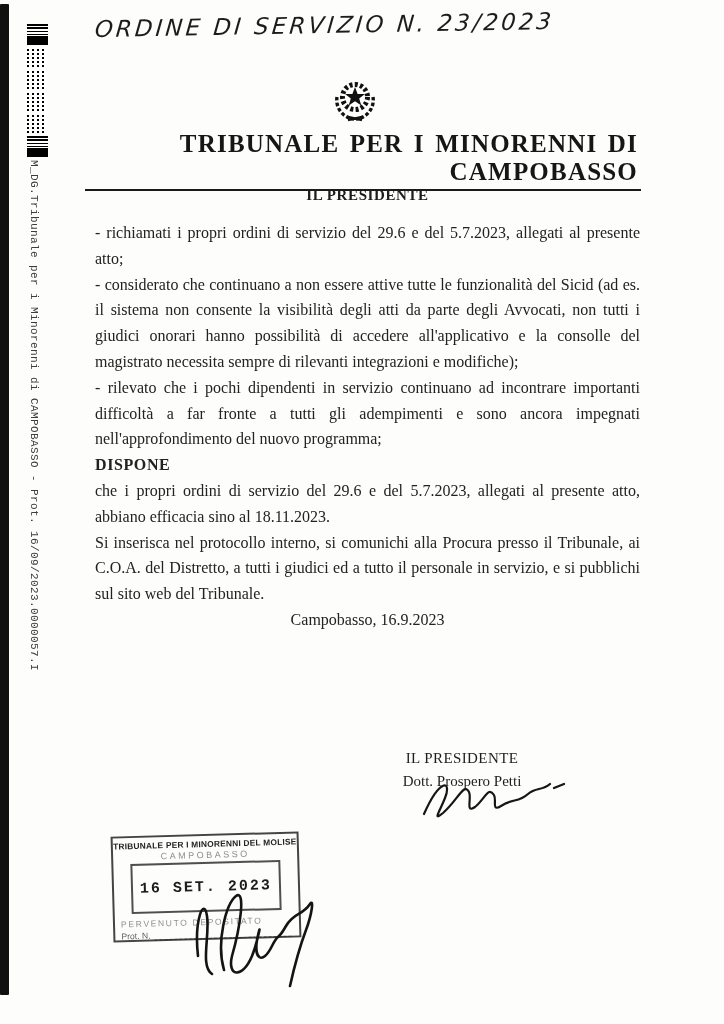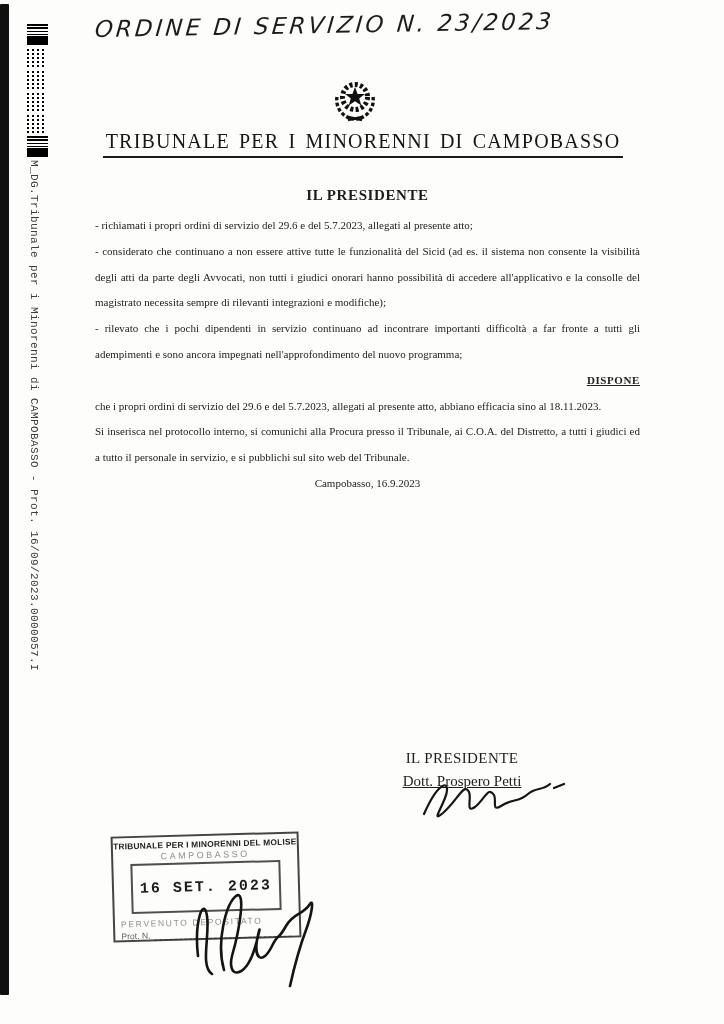--- a/index.html
+++ b/index.html
@@ -32,40 +32,40 @@
     font-family:"DejaVu Sans", sans-serif;font-style:italic;
     font-size:23px;color:#1c1c1c;letter-spacing:3px;
     transform:rotate(-1deg) skewX(-6deg);transform-origin:left top;
     white-space:nowrap;
   }
   
   .emblem{position:absolute;left:331px;top:76px;width:48px;height:52px;}
   
   .doc-title{position:absolute;left:85px;top:130px;width:556px;text-align:center;}
   .doc-title span{
-    display:inline-block;font-size:20px;font-weight:normal;letter-spacing:1.2px;color:#161616;
+    display:inline-block;font-size:25px;font-weight:bold;letter-spacing:1.2px;color:#161616;
     border-bottom:2px solid #1a1a1a;padding:0 3px 3px 3px;word-spacing:3px;text-align:right;
   }
   .heading-center{
     position:absolute;left:95px;width:545px;text-align:center;
     font-size:15px;font-weight:bold;letter-spacing:.6px;color:#1d1d1d;
   }
   .heading-presidente{top:187px;}
   
   .body-block{
-    position:absolute;left:95px;top:213px;width:545px;
-    font-size:11px;line-height:25.8px;text-align:justify;color:#222;
+    position:absolute;left:95px;top:220px;width:545px;
+    font-size:16px;line-height:25.8px;text-align:justify;color:#222;
   }
   .body-block p{margin:0;}
-  .body-block .dispone{text-align:right;font-weight:bold;letter-spacing:.6px;text-decoration:underline;}
+  .body-block .dispone{text-align:left;font-weight:bold;letter-spacing:.6px;}
   .body-block .place-date{text-align:center;}
   
   .sig-block{position:absolute;left:372px;top:750px;width:180px;text-align:center;font-size:15px;color:#1e1e1e;}
   .sig-block .sig-role{letter-spacing:.4px;}
-  .sig-block .sig-name{margin-top:6px;text-decoration:underline;}
+  .sig-block .sig-name{margin-top:6px;}
   .sig-squiggle{position:absolute;left:418px;top:766px;width:150px;height:62px;}
   
   .stamp{
     position:absolute;left:112px;top:834px;width:188px;height:106px;
     border:2px solid rgba(35,35,35,.85);transform:rotate(-1.6deg);
     font-family:"Liberation Sans", sans-serif;color:#232323;box-sizing:border-box;
     padding-top:3px;background:rgba(255,255,255,.2);
   }
   .stamp-line1{font-size:8.4px;font-weight:bold;text-align:center;letter-spacing:.2px;white-space:nowrap;}
   .stamp-line2{font-size:9px;text-align:center;letter-spacing:2.5px;color:rgba(45,45,45,.55);margin-top:1px;}

